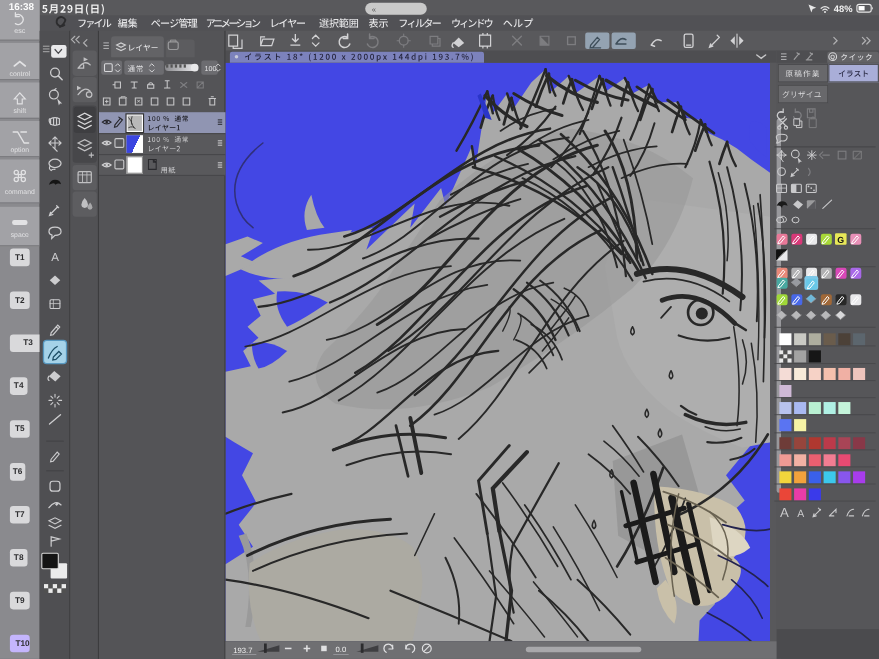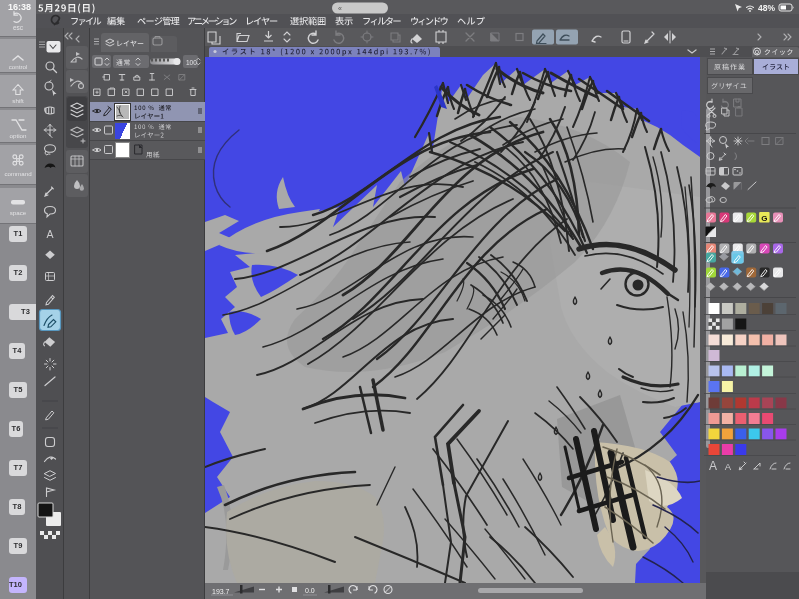--- a/index.html
+++ b/index.html
@@ -19,21 +19,21 @@
 <div class="ab" style="left:0px;top:188px;width:36px;height:36px;background:#a2a2a6;border-bottom:1px solid #737377"></div>
 <div class="ab" style="left:9px;top:226px;width:18px;height:16px;background:#d9d9db;border-radius:3px;color:#2e2e30;font-size:7.5px;font-weight:bold;text-align:center;line-height:16px">T1</div>
 <div class="ab" style="left:9px;top:265px;width:18px;height:16px;background:#d9d9db;border-radius:3px;color:#2e2e30;font-size:7.5px;font-weight:bold;text-align:center;line-height:16px">T2</div>
 <div class="ab" style="left:9px;top:304px;width:33px;height:16px;background:#d9d9db;border-radius:3px;color:#2e2e30;font-size:7.5px;font-weight:bold;text-align:center;line-height:16px">T3</div>
 <div class="ab" style="left:9px;top:343px;width:16px;height:16px;background:#d9d9db;border-radius:3px;color:#2e2e30;font-size:7.5px;font-weight:bold;text-align:center;line-height:16px">T4</div>
 <div class="ab" style="left:9px;top:382px;width:18px;height:16px;background:#d9d9db;border-radius:3px;color:#2e2e30;font-size:7.5px;font-weight:bold;text-align:center;line-height:16px">T5</div>
 <div class="ab" style="left:9px;top:421px;width:14px;height:16px;background:#d9d9db;border-radius:3px;color:#2e2e30;font-size:7.5px;font-weight:bold;text-align:center;line-height:16px">T6</div>
 <div class="ab" style="left:9px;top:460px;width:18px;height:16px;background:#d9d9db;border-radius:3px;color:#2e2e30;font-size:7.5px;font-weight:bold;text-align:center;line-height:16px">T7</div>
 <div class="ab" style="left:9px;top:499px;width:16px;height:16px;background:#d9d9db;border-radius:3px;color:#2e2e30;font-size:7.5px;font-weight:bold;text-align:center;line-height:16px">T8</div>
 <div class="ab" style="left:9px;top:538px;width:18px;height:16px;background:#d9d9db;border-radius:3px;color:#2e2e30;font-size:7.5px;font-weight:bold;text-align:center;line-height:16px">T9</div>
-<div class="ab" style="left:9px;top:577px;width:18px;height:16px;background:#c4b5fd;border-radius:3px;color:#2e2e30;font-size:7.5px;font-weight:bold;text-align:left;line-height:16px">T10</div>
+<div class="ab" style="left:9px;top:577px;width:18px;height:16px;background:#c4b5fd;border-radius:3px;color:#2e2e30;font-size:7.5px;font-weight:bold;text-align:right;line-height:16px">T10</div>
 <div class="ab" style="left:36px;top:28px;width:28px;height:571px;background:#4f4f52;border-right:1px solid #3c3c3e"></div>
 <div class="ab" style="left:64px;top:28px;width:26px;height:571px;background:#525255;border-right:1px solid #3c3c3e"></div>
 <div class="ab" style="left:66px;top:46px;width:22px;height:23px;background:#5d5d60;border-radius:3px"></div>
 <div class="ab" style="left:66px;top:70px;width:22px;height:23px;background:#5d5d60;border-radius:3px"></div>
 <div class="ab" style="left:66px;top:96px;width:22px;height:52px;background:#47474a;border-radius:3px"></div>
 <div class="ab" style="left:66px;top:150px;width:22px;height:23px;background:#5d5d60;border-radius:3px"></div>
 <div class="ab" style="left:66px;top:174px;width:22px;height:23px;background:#5d5d60;border-radius:3px"></div>
 <div class="ab" style="left:67px;top:97px;width:20px;height:24px;background:#3e3e41;border-radius:3px"></div>
 <div class="ab" style="left:90px;top:28px;width:115px;height:571px;background:#545457;border-right:1px solid #3c3c3e"></div>
 <div class="ab" style="left:101px;top:33px;width:48px;height:19px;background:#636366;border-radius:3px 3px 0 0"></div>

